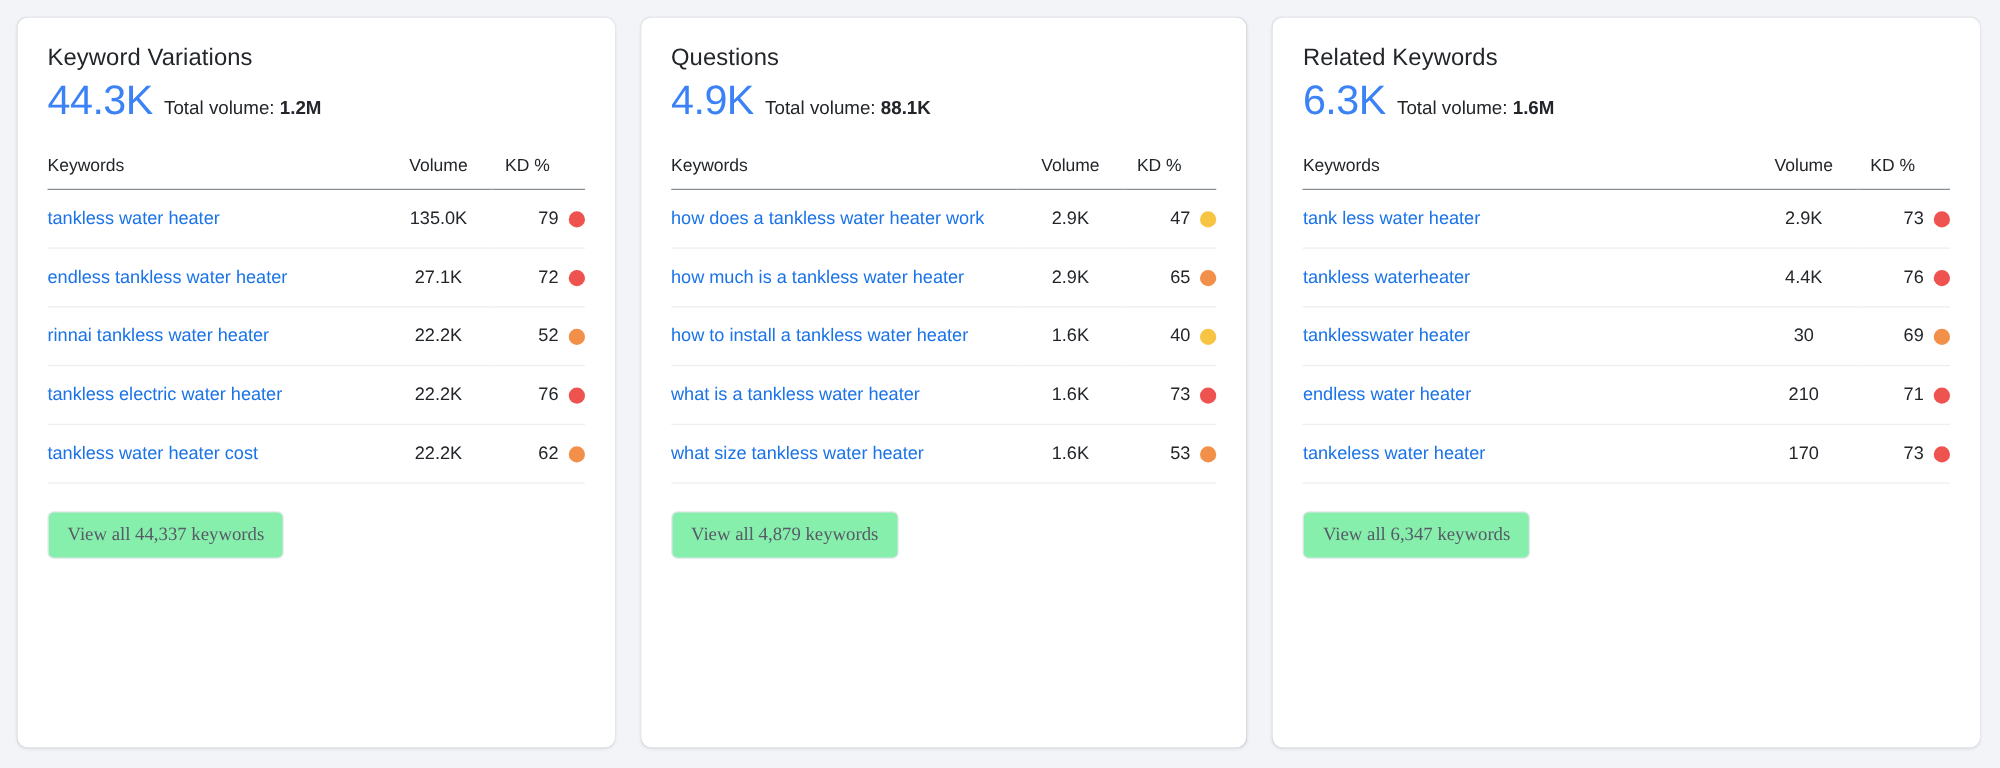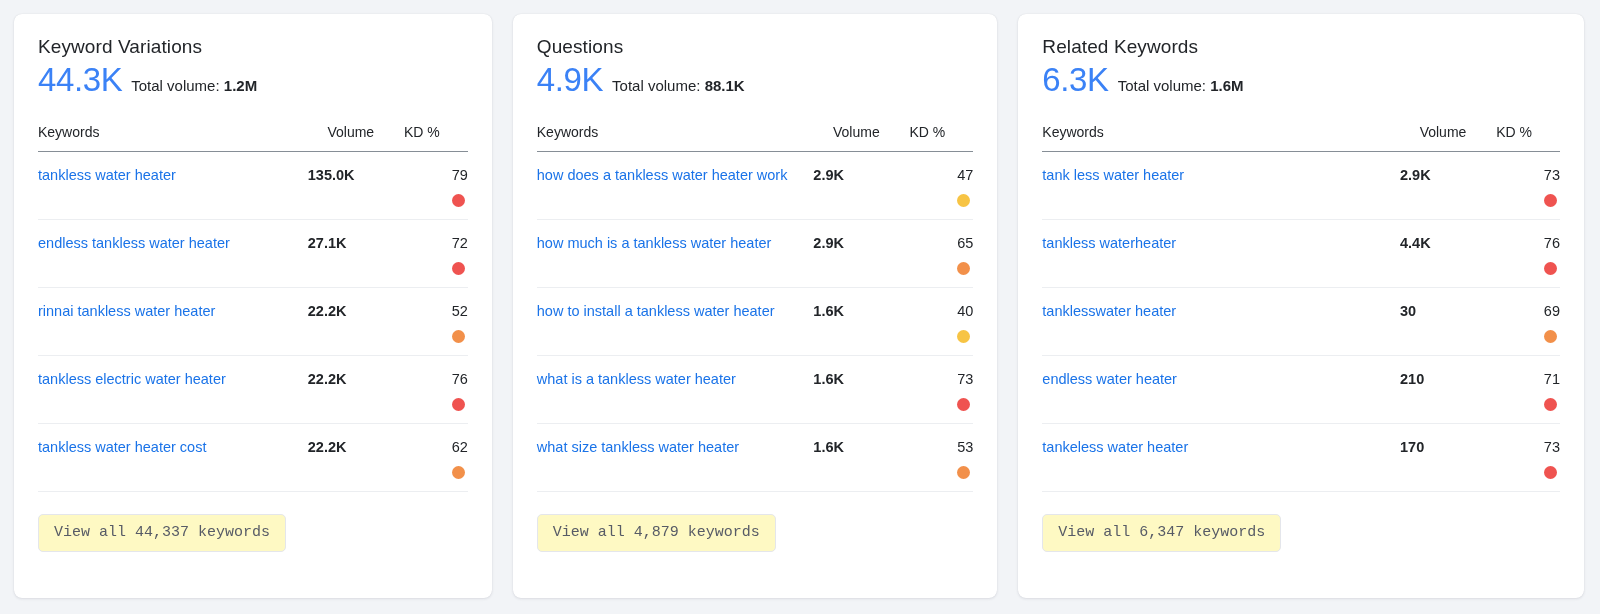--- a/index.html
+++ b/index.html
@@ -100,53 +100,52 @@
   table.kw-table tbody tr:last-child td { border-bottom: 1px solid #eceef1; }
 
   .kw-link {
     color: #1a73e8;
     text-decoration: none;
     cursor: pointer;
     display: inline-block;
   }
 
   td.vol {
-    text-align: left;
+    text-align: center;
     color: #222529;
     white-space: nowrap;
     font-size: 14.5px;
-    font-weight: bold;
   }
   td.kd {
     text-align: right;
     white-space: nowrap;
     padding-right: 0;
   }
   .kd-inner {
     display: inline-flex;
+    align-items: center;
     justify-content: flex-end;
     gap: 8px;
-    flex-direction: column;
   }
   .kd-val { font-size: 14.5px; color: #222529; }
   .kd-dot {
     width: 13px;
     height: 13px;
     border-radius: 50%;
     display: inline-block;
     flex: 0 0 auto;
   }
 
   .view-all-wrap { padding-top: 22px; }
   .view-all {
     display: inline-block;
-    font-family: Liberation Mono, monospace;
+    font-family: Liberation Serif, serif;
     font-size: 15px;
     color: #575b66;
-    background: #fef9c3;
+    background: #86efac;
     border: 1px solid #e4e6eb;
     border-radius: 5px;
     padding: 9px 15px;
     cursor: pointer;
     line-height: 18px;
   }
 
   .spacer { flex: 1 1 auto; }
 
   col.c-kw  { width: auto; }

